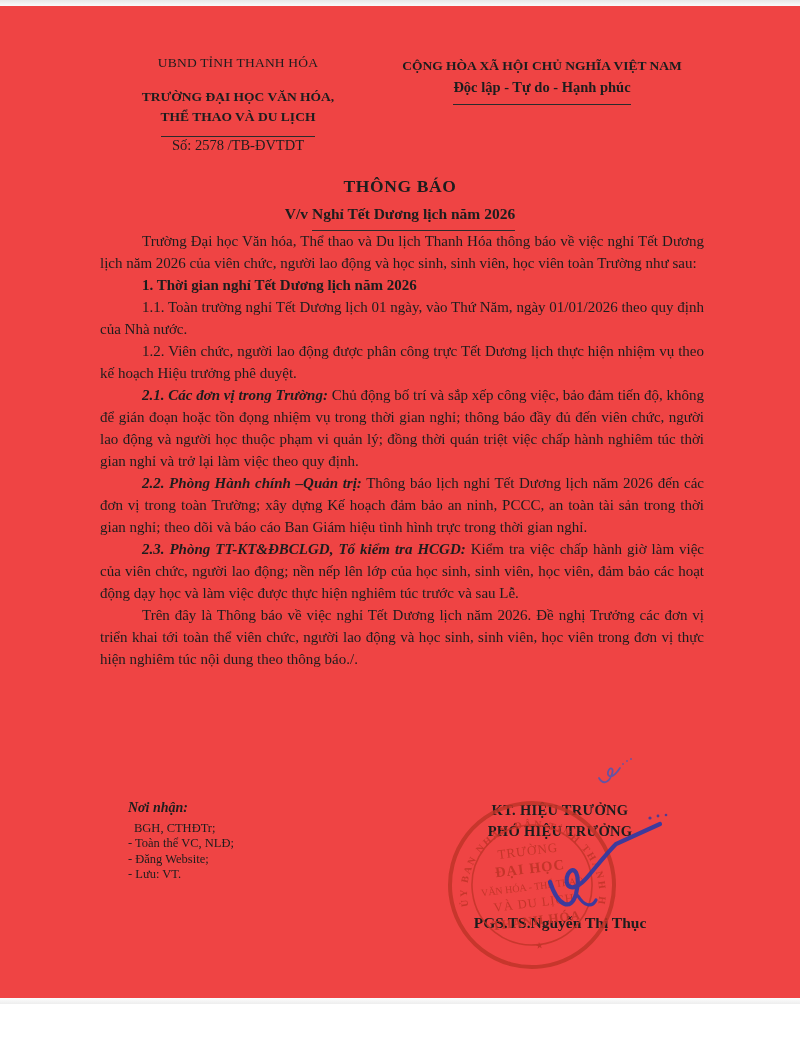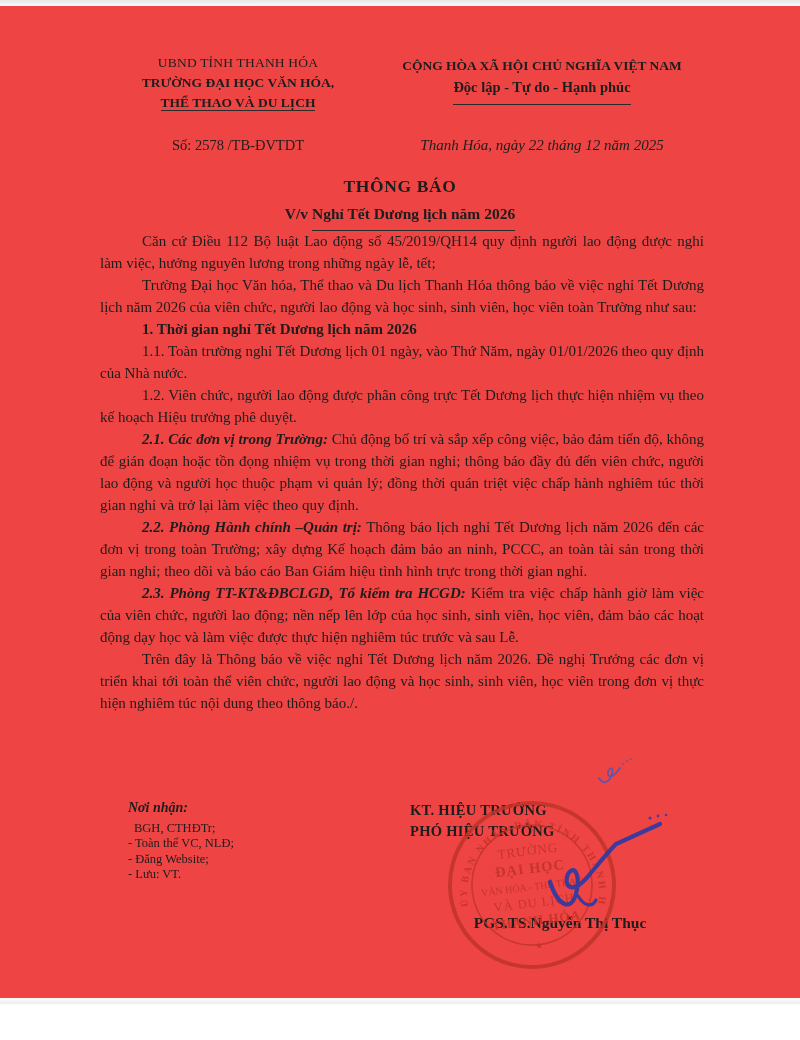--- a/index.html
+++ b/index.html
@@ -6,23 +6,23 @@
   .page{position:relative;width:800px;height:1004px;background:#ef4444;overflow:hidden;
         font-family:"Liberation Serif","DejaVu Serif",serif;color:#1d1d1d;}
   .edge-strip-top{position:absolute;top:0;left:0;right:0;height:6px;
         background:linear-gradient(#e7e7e7,#fbfbfb);}
   .edge-strip-bottom{position:absolute;bottom:0;left:0;right:0;height:6px;
         background:linear-gradient(#fcfcfc,#eeeeee);}
 
   
   .hdr-left{position:absolute;top:54px;left:106px;width:264px;text-align:center;line-height:18px;}
   .hdr-left .l1{font-size:13.5px;letter-spacing:.2px;}
-  .hdr-left .l2{font-size:13.5px;font-weight:bold;margin-top:2px;}
+  .hdr-left .l2{font-size:13.5px;font-weight:bold;margin-top:16px;}
   .hdr-left .l3{font-size:13.5px;font-weight:bold;margin-top:2px;}
-  .hdr-left .l3 span{border-bottom:1.5px solid #2b2b2b;padding-bottom:0;}
+  .hdr-left .l3 span{border-bottom:1.5px solid #2b2b2b;padding-bottom:12px;}
   .hdr-right{position:absolute;top:56px;left:372px;width:340px;text-align:center;line-height:19px;}
   .hdr-right .r1{font-size:13.5px;font-weight:bold;}
   .hdr-right .r2{font-size:14.5px;font-weight:bold;margin-top:3px;}
   .hdr-right .r2 span{border-bottom:1.5px solid #2b2b2b;padding-bottom:9px;font-family:Liberation Serif, serif;}
   .so-line{position:absolute;top:137px;left:106px;width:264px;text-align:center;font-size:14.5px;}
   .date-line{position:absolute;top:137px;left:372px;width:340px;text-align:center;
         font-size:15px;font-style:italic;}
 
   
   .title{position:absolute;top:176px;left:0;width:100%;text-align:center;}
@@ -37,21 +37,21 @@
   .h{font-weight:bold;}
   .lead{font-weight:bold;font-style:italic;margin-top:25px;}
 
   
   .recipients{position:absolute;top:800px;left:128px;font-size:12.5px;line-height:15.5px;}
   .recipients-label{font-size:14px;font-weight:bold;font-style:italic;margin-bottom:5px;}
   .recipients ul{list-style:none;margin:0;padding:0;}
   .recipients li{margin:0;}
   .recipients li.first{padding-left:6px;}
 
-  .sign-titles{position:absolute;top:800px;left:410px;width:300px;text-align:left;}
+  .sign-titles{position:absolute;top:800px;left:410px;width:300px;text-align:center;}
   .sign-t{font-weight:bold;font-size:14.5px;line-height:21px;letter-spacing:.3px;}
   .sign-name{position:absolute;top:914px;left:410px;width:300px;text-align:center;
         font-weight:bold;font-size:15.5px;}
 
   .stamp{position:absolute;left:444px;top:797px;width:176px;height:176px;
         transform:rotate(-7deg);opacity:.93;}
   .signature{position:absolute;left:538px;top:812px;width:136px;height:115px;}
   .inkmark{position:absolute;left:594px;top:756px;width:40px;height:32px;}
 </style>
 </head>
@@ -64,29 +64,27 @@
   <div class="hdr-left">
     <div class="l1">UBND TỈNH THANH HÓA</div>
     <div class="l2">TRƯỜNG ĐẠI HỌC VĂN HÓA,</div>
     <div class="l3"><span>THỂ THAO VÀ DU LỊCH</span></div>
   </div>
   <div class="hdr-right">
     <div class="r1">CỘNG HÒA XÃ HỘI CHỦ NGHĨA VIỆT NAM</div>
     <div class="r2"><span>Độc lập - Tự do - Hạnh phúc</span></div>
   </div>
   <div class="so-line">Số: 2578  /TB-ĐVTDT</div>
-  <div class="date-line">Thanh Hóa, ngày  22  tháng  12  năm 2025</div>
 
   <div class="title">
     <div class="title-main">THÔNG BÁO</div>
     <div class="title-sub"><span>V/v </span><span class="u">Nghỉ Tết Dương lịch năm 2026</span></div>
   </div>
 
   <div class="body-text">
-    <p>Căn cứ Điều 112 Bộ luật Lao động số 45/2019/QH14 quy định người lao động được nghỉ làm việc, hưởng nguyên lương trong những ngày lễ, tết;</p>
     <p>Trường Đại học Văn hóa, Thể thao và Du lịch Thanh Hóa thông báo về việc nghỉ Tết Dương lịch năm 2026 của viên chức, người lao động và học sinh, sinh viên, học viên toàn Trường như sau:</p>
     <p class="h">1. Thời gian nghỉ Tết Dương lịch năm 2026</p>
     <p>1.1. Toàn trường nghỉ Tết Dương lịch 01 ngày, vào Thứ Năm, ngày 01/01/2026 theo quy định của Nhà nước.</p>
     <p>1.2. Viên chức, người lao động được phân công trực Tết Dương lịch thực hiện nhiệm vụ theo kế hoạch Hiệu trưởng phê duyệt.</p>
     <p><span class="lead">2.1. Các đơn vị trong Trường:</span><span> Chủ động bố trí và sắp xếp công việc, bảo đảm tiến độ, không để gián đoạn hoặc tồn đọng nhiệm vụ trong thời gian nghỉ; thông báo đầy đủ đến viên chức, người lao động và người học thuộc phạm vi quản lý; đồng thời quán triệt việc chấp hành nghiêm túc thời gian nghỉ và trở lại làm việc theo quy định.</span></p>
     <p><span class="lead">2.2. Phòng Hành chính –Quản trị:</span><span> Thông báo lịch nghỉ Tết Dương lịch năm 2026 đến các đơn vị trong toàn Trường; xây dựng Kế hoạch đảm bảo an ninh, PCCC, an toàn tài sản trong thời gian nghỉ; theo dõi và báo cáo Ban Giám hiệu tình hình trực trong thời gian nghỉ.</span></p>
     <p><span class="lead">2.3. Phòng TT-KT&amp;ĐBCLGD, Tổ kiểm tra HCGD:</span><span> Kiểm tra việc chấp hành giờ làm việc của viên chức, người lao động; nền nếp lên lớp của học sinh, sinh viên, học viên, đảm bảo các hoạt động dạy học và làm việc được thực hiện nghiêm túc trước và sau Lễ.</span></p>
     <p>Trên đây là Thông báo về việc nghỉ Tết Dương lịch năm 2026. Đề nghị Trưởng các đơn vị triển khai tới toàn thể viên chức, người lao động và học sinh, sinh viên, học viên trong đơn vị thực hiện nghiêm túc nội dung theo thông báo./.</p>
   </div>
 

